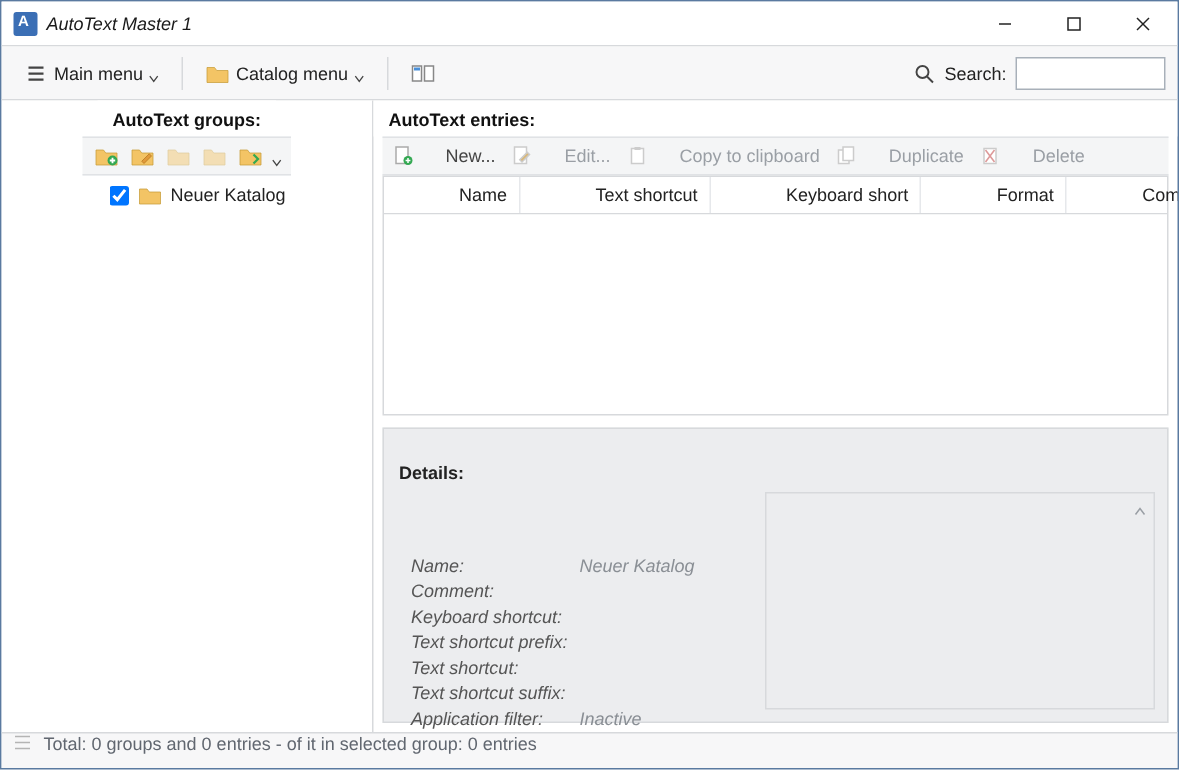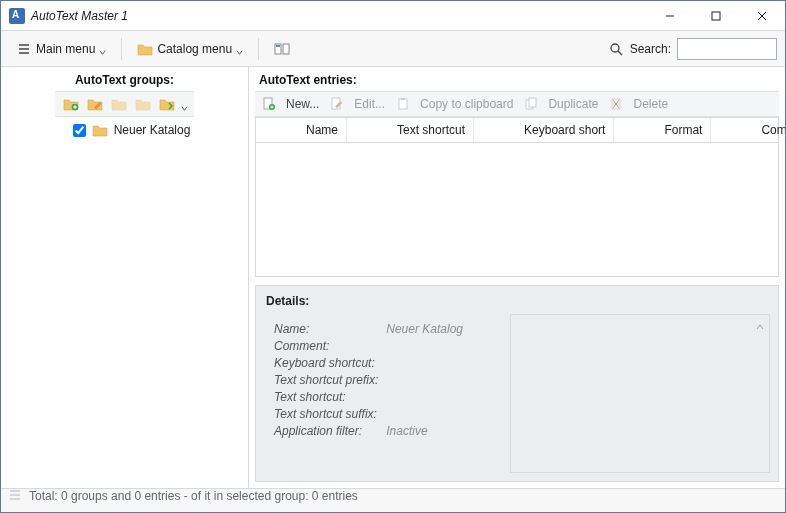--- a/index.html
+++ b/index.html
@@ -30,34 +30,34 @@
   
   .group-toolbar { height:26px; display:flex; align-items:center; padding:2px 6px; background:#f4f5f6; border-top:1px solid #e0e2e5; border-bottom:1px solid #e0e2e5; gap:4px;}
   .gicon { width:20px; height:20px; display:flex; align-items:center; justify-content:center; border-radius:2px;}
   .gicon.disabled { opacity:0.45;}
   .tree { flex:1; overflow:auto; padding:4px 6px;}
   .tree-item { display:flex; align-items:center; gap:6px; padding:2px 0 2px 14px;}
   .tree-item input[type=checkbox]{ width:13px; height:13px;}
   .folder-mini {display:inline-flex;}
   
   .entries-toolbar { height:26px; display:flex; align-items:center; padding:2px 6px; background:#f4f5f6; border-top:1px solid #e0e2e5; border-bottom:1px solid #e0e2e5; gap:10px; margin:0 6px;}
-  .ebtn { display:flex; align-items:center; gap:9px; color:#444;}
+  .ebtn { display:flex; align-items:center; gap:20px; color:#444;}
   .ebtn.disabled { color:#9a9fa5;}
   .ebtn .eicon { width:16px; height:16px; display:inline-flex; align-items:center; justify-content:center;}
   
   .table-wrap { margin:0 6px; border:1px solid #d7d9dc; flex:0 0 160px; display:flex; flex-direction:column;}
   .thead { display:flex; border-bottom:1px solid #d7d9dc; background:#fff;}
   .th { padding:5px 8px; border-right:1px solid #e6e8eb; font-size:12px; color:#222; white-space:nowrap;margin-left:42px;}
   .th:last-child { border-right:none; flex:1;}
   .tbody { flex:1; background:#fff;}
   
-  .details { margin:8px 6px 6px 6px; border:1px solid #d7d9dc; background:#ecedef; flex:1; display:flex; flex-direction:column; padding:6px 8px 8px 8px; min-height:0;}
+  .details { margin:8px 6px 6px 6px; border:1px solid #d7d9dc; background:#ecedef; flex:1; display:flex; flex-direction:column; padding:20px 8px 8px 8px; min-height:0;}
   .details-title { font-weight:bold; padding:2px 0 6px 2px;}
   .details-body { flex:1; display:flex; gap:6px; min-height:0;}
-  .det-left { width:240px; background:#ecedef; padding:8px 10px; font-style:italic; color:#555; display:grid; grid-template-columns:auto 1fr; row-gap:3px; column-gap:8px; align-content:start;}
+  .det-left { width:240px; background:#ecedef; padding:8px 10px; font-style:italic; color:#555; display:grid; grid-template-columns:auto 1fr; row-gap:3px; column-gap:8px; align-content:start;margin-top:34px;}
   .det-left .lbl {}
   .det-left .val { color:#8a8f95;}
   .det-right { flex:1; background:#ecedef; border:1px solid #d7d9dc; position:relative;}
   .det-right .scrollhint { position:absolute; right:4px; top:6px; color:#9a9fa5;}
   
   .statusbar { height:24px; border-top:1px solid #d7d9dc; background:#f7f7f8; display:flex; padding:0 8px; gap:8px; color:#616770;}
   .status-icon { opacity:.6;}
   
   .svg-folder { fill:#f3c465; stroke:#c79c38; stroke-width:.5;}
 </style>

